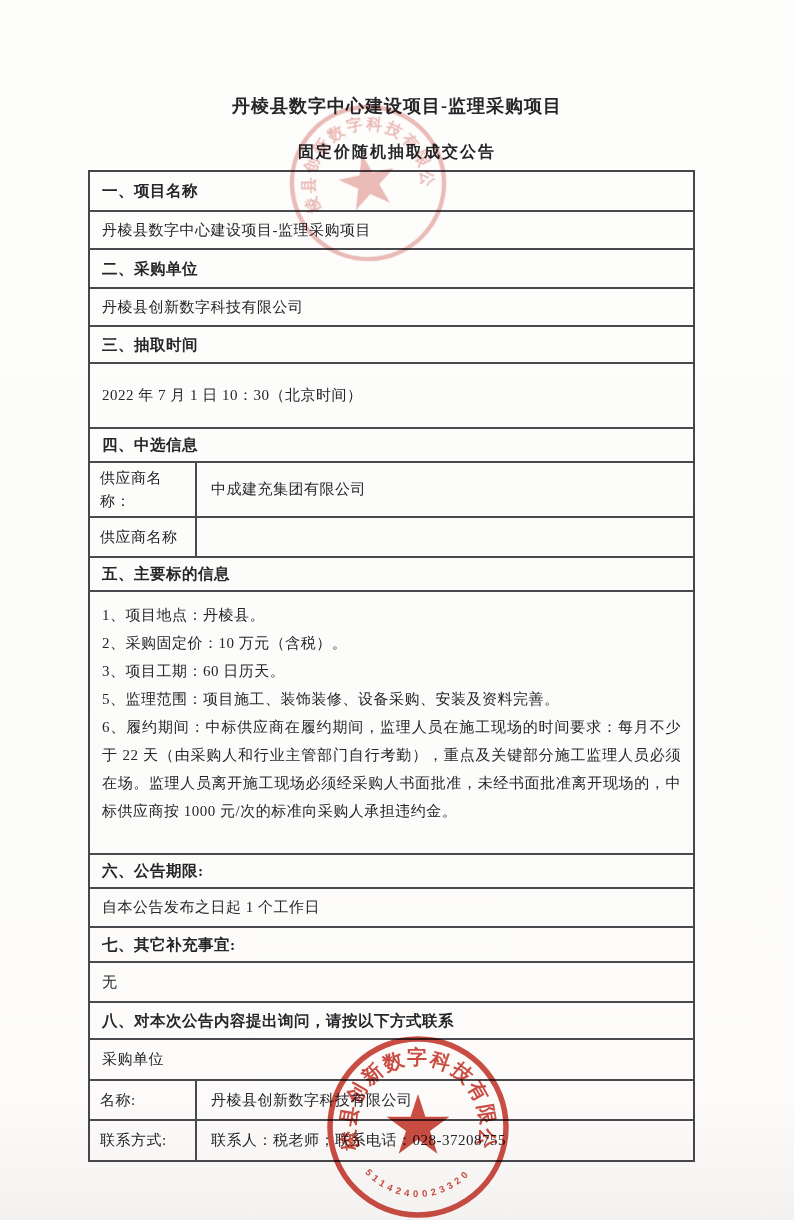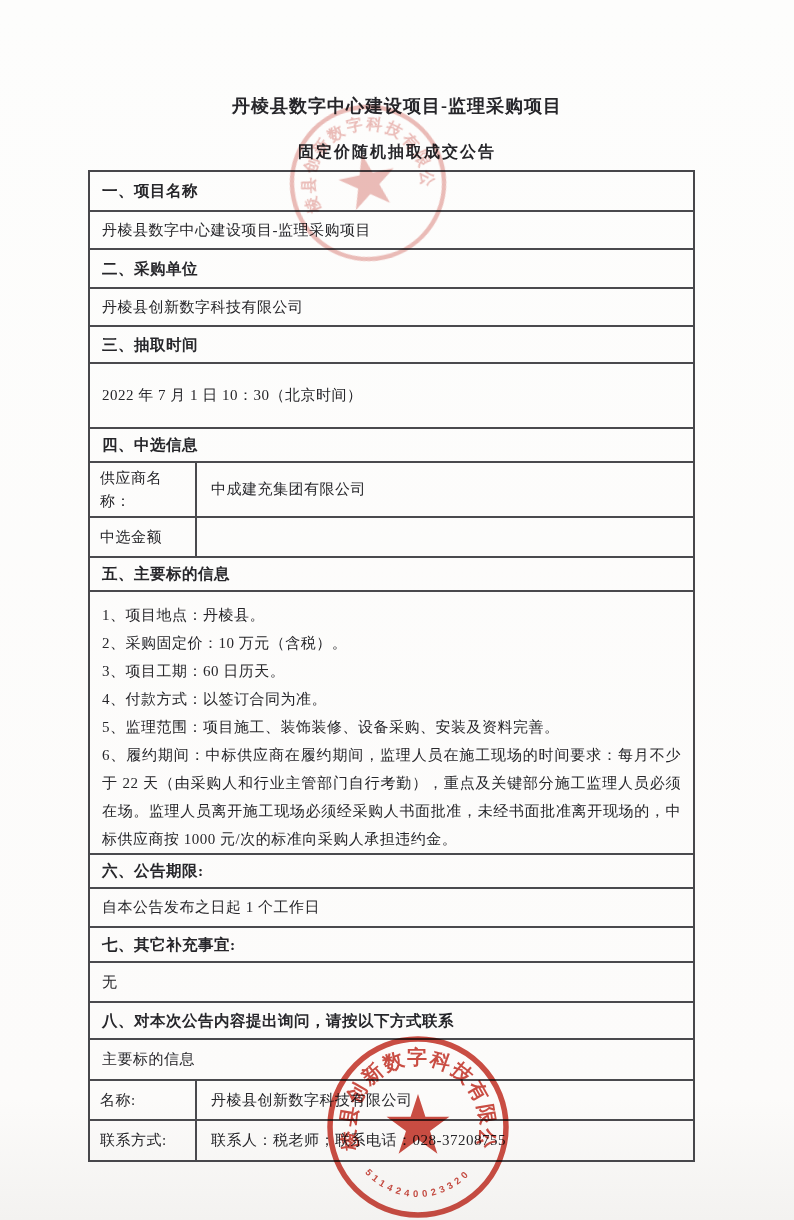--- a/index.html
+++ b/index.html
@@ -96,50 +96,49 @@
         <span>2022 年 7 月 1 日 10：30（北京时间）</span>
       </div>
       <div class="row header">
         <span>四、中选信息</span>
       </div>
       <div class="row pair">
         <div class="cell label">供应商名称：</div>
         <div class="cell value">中成建充集团有限公司</div>
       </div>
       <div class="row pair">
-        <div class="cell label">中选金额</div>
+        <div class="cell label">供应商名称</div>
       </div>
       <div class="row header">
         <span>五、主要标的信息</span>
       </div>
       <div class="row list">
         <p>1、项目地点：丹棱县。</p>
         <p>2、采购固定价：10 万元（含税）。</p>
         <p>3、项目工期：60 日历天。</p>
-        <p>4、付款方式：以签订合同为准。</p>
         <p>5、监理范围：项目施工、装饰装修、设备采购、安装及资料完善。</p>
         <p>6、履约期间：中标供应商在履约期间，监理人员在施工现场的时间要求：每月不少于 22 天（由采购人和行业主管部门自行考勤），重点及关键部分施工监理人员必须在场。监理人员离开施工现场必须经采购人书面批准，未经书面批准离开现场的，中标供应商按 1000 元/次的标准向采购人承担违约金。</p>
       </div>
       <div class="row header">
         <span>六、公告期限:</span>
       </div>
       <div class="row value">
         <span>自本公告发布之日起 1 个工作日</span>
       </div>
       <div class="row header">
         <span>七、其它补充事宜:</span>
       </div>
       <div class="row value">
         <span>无</span>
       </div>
       <div class="row header">
         <span>八、对本次公告内容提出询问，请按以下方式联系</span>
       </div>
       <div class="row value">
-        <span>主要标的信息</span>
+        <span>采购单位</span>
       </div>
       <div class="row pair">
         <div class="cell label">名称:</div>
         <div class="cell value">丹棱县创新数字科技有限公司</div>
       </div>
       <div class="row pair">
         <div class="cell label">联系方式:</div>
         <div class="cell value">联系人：税老师；联系电话：028-37208755</div>
       </div>
     </div>

